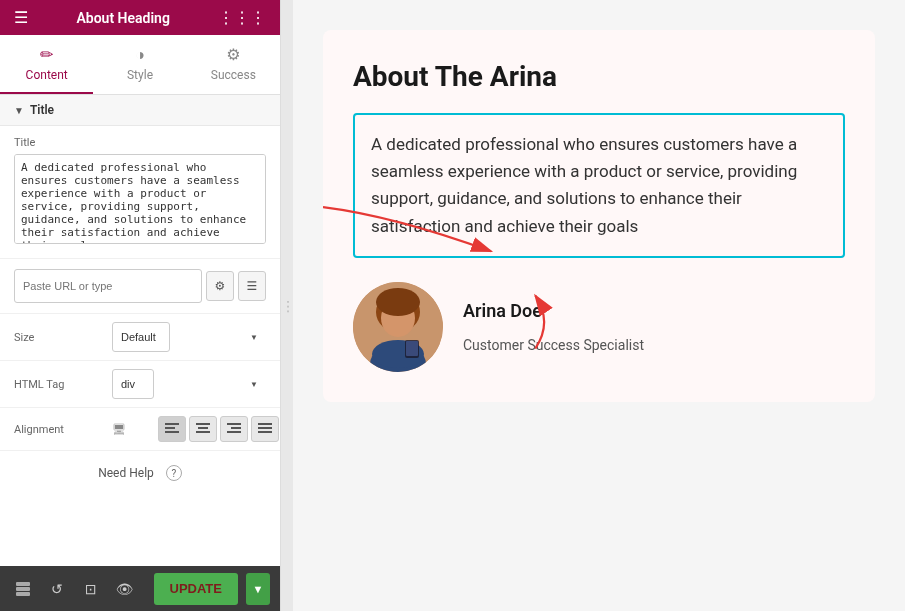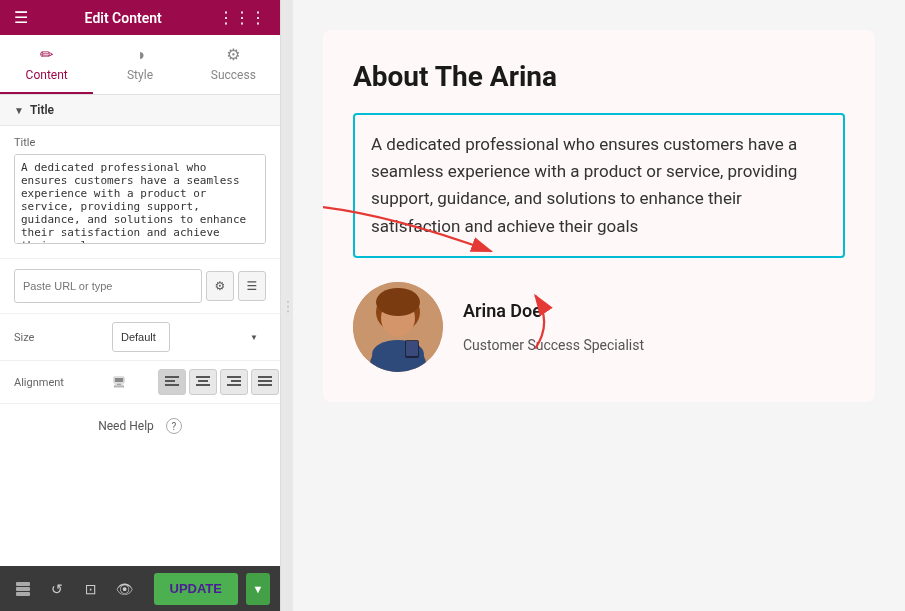--- a/index.html
+++ b/index.html
@@ -227,21 +227,21 @@
       align-items: center;
       justify-content: center;
       cursor: pointer;
       color: #ccc;
       font-size: 14px;
       border-radius: 3px;
     }
     .footer-spacer { flex: 1; }
     .update-btn {
       background: #4CAF50;
-      color: #4c1d95;
+      color: #7f1d1d;
       border: none;
       padding: 6px 16px;
       border-radius: 3px;
       font-size: 13px;
       font-weight: 600;
       cursor: pointer;
       height: 32px;
     }
     .update-dropdown {
       background: #43a047;
@@ -340,21 +340,21 @@
       pointer-events: none;
     }
   </style>
 </head>
 <body>
 
 <div class="left-panel">
 
   <div class="panel-header">
     <span class="hamburger-icon">☰</span>
-    <span class="title-text">Edit Content</span>
+    <span class="title-text">About Heading</span>
     <span class="grid-icon">⋮⋮⋮</span>
   </div>
 
   <div class="panel-tabs">
     <div class="panel-tab active">
       <span class="tab-icon">✏</span>
       <span>Content</span>
     </div>
     <div class="panel-tab">
       <span class="tab-icon">◑</span>
@@ -393,20 +393,36 @@
           <option>Default</option>
           <option>Small</option>
           <option>Medium</option>
           <option>Large</option>
           <option>XL</option>
           <option>XXL</option>
         </select>
       </div>
     </div>
 
+    <div class="inline-row">
+      <span class="inline-label">HTML Tag</span>
+      <div class="select-wrapper">
+        <select class="select-field">
+          <option>div</option>
+          <option>h1</option>
+          <option>h2</option>
+          <option>h3</option>
+          <option>h4</option>
+          <option>h5</option>
+          <option>h6</option>
+          <option>p</option>
+          <option>span</option>
+        </select>
+      </div>
+    </div>
 
     <div class="inline-row">
       <span class="inline-label">Alignment</span>
       <span style="font-size:11px; color:#888; margin-right:4px;">🖥</span>
       <div class="align-btns">
         <button class="align-btn active" title="Left">
           <svg width="14" height="12" viewBox="0 0 14 12">
               <rect x="0" y="0" width="14" height="2" fill="#555"></rect>
               <rect x="0" y="4" width="10" height="2" fill="#555"></rect>
               <rect x="0" y="8" width="14" height="2" fill="#555"></rect>

